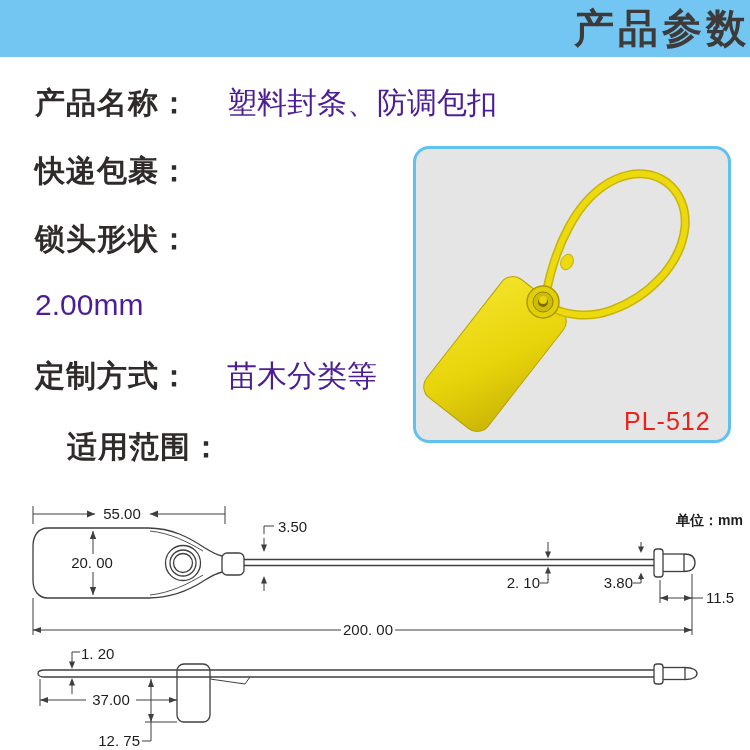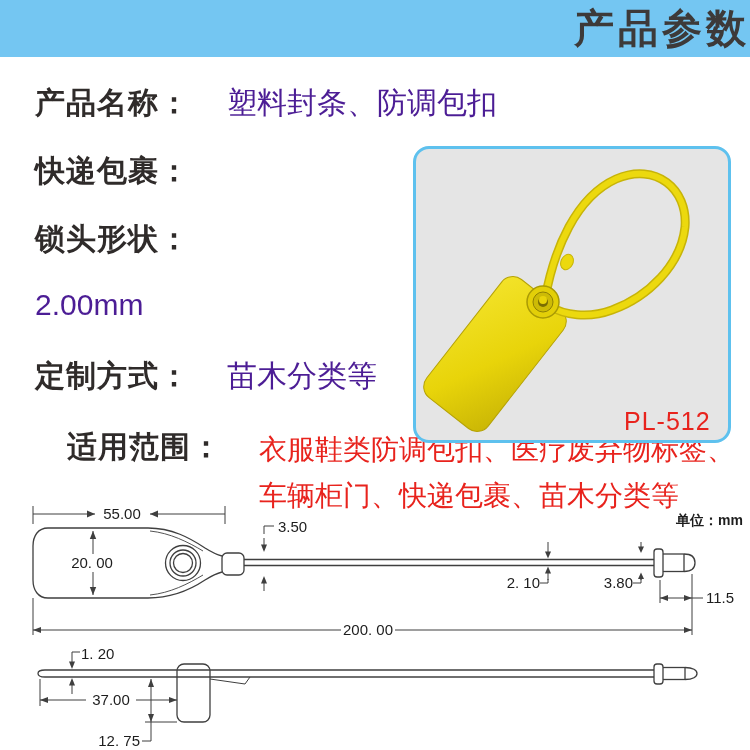--- a/index.html
+++ b/index.html
@@ -58,24 +58,20 @@
 </div>
 <div class="spec-row r4">
   <div class="val">2.00mm</div>
 </div>
 <div class="spec-row r5">
   <div class="lbl">定制方式：</div>
   <div class="val">苗木分类等</div>
 </div>
 <div class="spec-row r6">
   <div class="lbl">适用范围：</div>
-  <div class="val-multi">
-    <div>衣服鞋类防调包扣、医疗废弃物标签、</div>
-    <div>车辆柜门、快递包裹、苗木分类等</div>
-  </div>
 </div>
 
 <div class="card">
   <svg width="306" height="285" viewBox="0 0 306 285">
     <defs>
       <linearGradient id="tagGrad" x1="0" y1="0" x2="1" y2="1">
         <stop offset="0" stop-color="#f3e32a"></stop>
         <stop offset="0.55" stop-color="#e8d40a"></stop>
         <stop offset="1" stop-color="#c9b505"></stop>
       </linearGradient>

